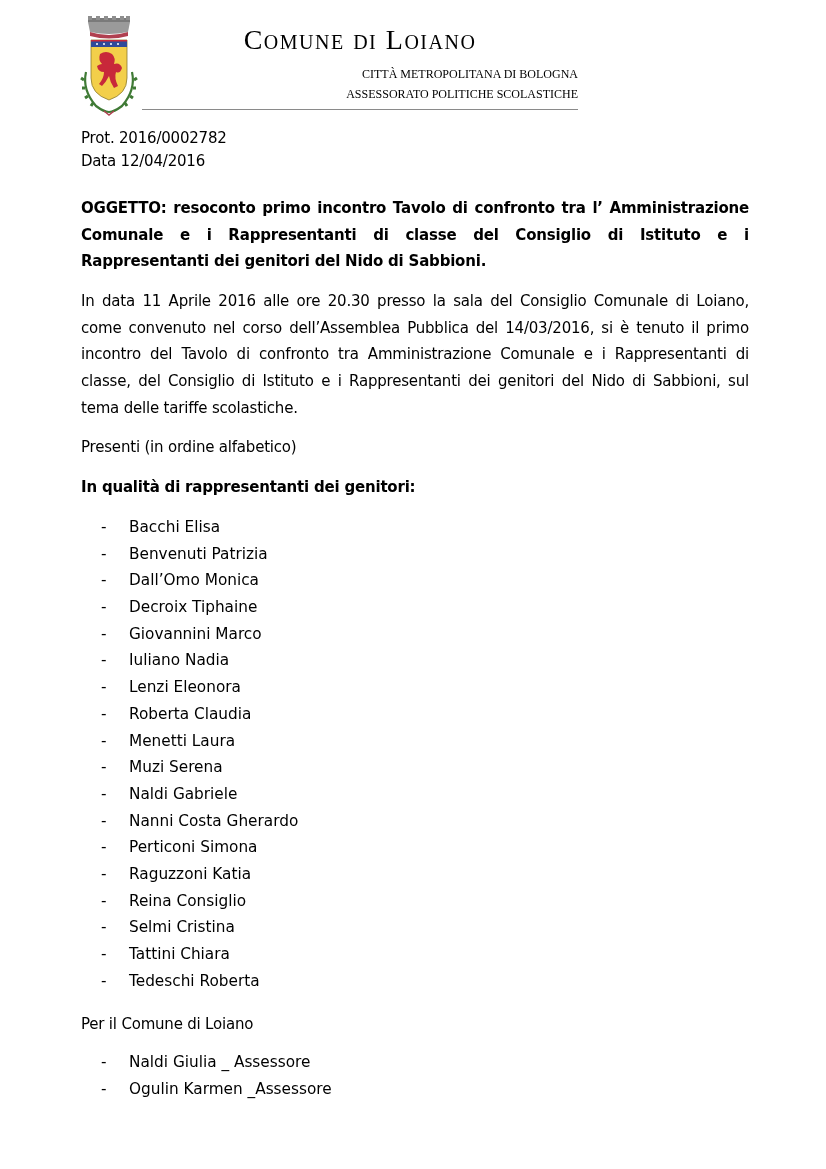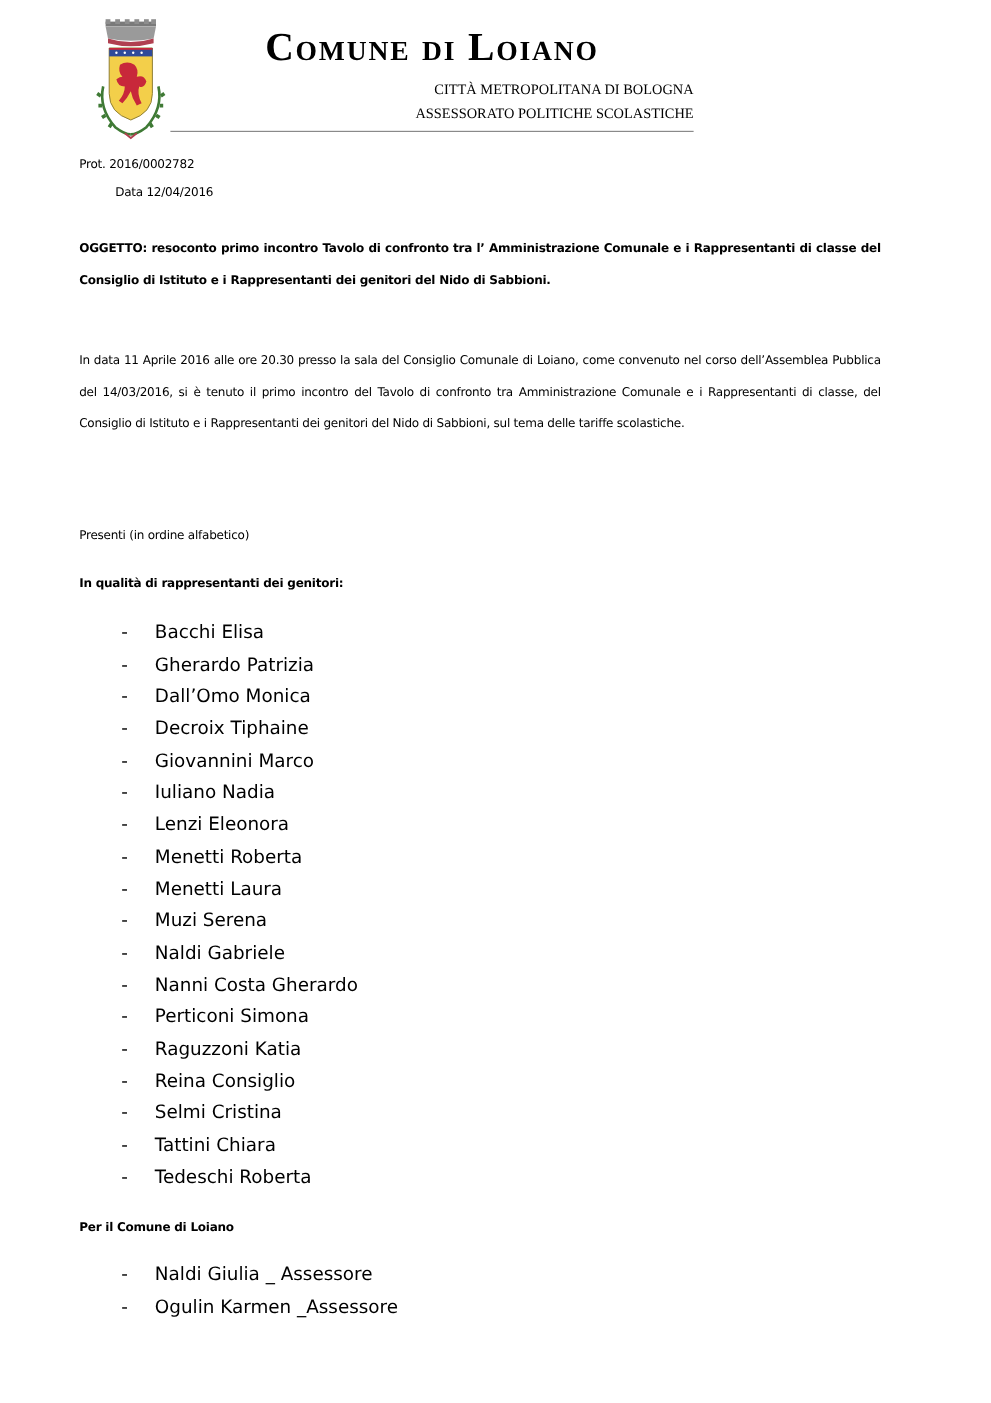--- a/index.html
+++ b/index.html
@@ -22,22 +22,22 @@
       width: 66px;
       height: 104px;
     }
     .header-title {
       position: absolute;
       left: 142px;
       width: 436px;
       top: 22px;
       text-align: center;
       font-family: "Liberation Serif", "DejaVu Serif", serif;
-      font-weight: bold;
-      font-size: 33px;
+      font-weight: normal;
+      font-size: 28px;
       letter-spacing: 1.5px;
       font-variant: small-caps;
       line-height: 36px;
     }
     .header-sub {
       position: absolute;
       left: 142px;
       width: 436px;
       text-align: right;
       font-family: "Liberation Serif", "DejaVu Serif", serif;
@@ -49,27 +49,27 @@
     .header-rule {
       position: absolute;
       left: 142px;
       width: 436px;
       top: 109px;
       height: 0;
       border-top: 1.5px solid #8a8a8a;
     }
     .text {
       position: absolute;
-      left: 66px;
-      font-size: 10px;
+      left: 81px;
+      font-size: 15px;
       line-height: 24px;
       letter-spacing: -0.2px;
     }
     .prot { top: 126px; }
-    .data { top: 149px; margin-left: 30px; }
+    .data { top: 149px; }
     .oggetto {
       top: 195px;
       width: 668px;
       text-align: justify;
       font-weight: bold;
       line-height: 26.5px;
     }
     .oggetto .label { }
     .para {
       top: 288px;
@@ -90,21 +90,21 @@
     .list li {
       height: 26.7px;
       line-height: 26.7px;
       display: flex;
     }
     .list .dash {
       width: 28px;
       display: inline-block;
     }
     .list-genitori { top: 514px; }
-    .sec-comune { top: 1012px; font-weight: bold; }
+    .sec-comune { top: 1012px; font-weight: normal; }
     .list-comune { top: 1049px; }
   </style>
 </head>
 <body>
 
 <div class="crest">
   <svg width="66" height="104" viewBox="0 0 66 104">
 
     <g>
       <rect x="12" y="4" width="42" height="4" fill="#7a7a7a"></rect>
@@ -155,21 +155,21 @@
 <div class="text presenti">Presenti (in ordine alfabetico)</div>
 
 <div class="text sec-genitori">In qualità di rappresentanti dei genitori:</div>
 <ul class="list list-genitori" id="list-genitori">
     <li>
       <span class="dash">-</span>
       <span>Bacchi Elisa</span>
     </li>
     <li>
       <span class="dash">-</span>
-      <span>Gherardo Patrizia</span>
+      <span>Benvenuti Patrizia</span>
     </li>
     <li>
       <span class="dash">-</span>
       <span>Dall’Omo Monica</span>
     </li>
     <li>
       <span class="dash">-</span>
       <span>Decroix Tiphaine</span>
     </li>
     <li>
@@ -179,21 +179,21 @@
     <li>
       <span class="dash">-</span>
       <span>Iuliano Nadia</span>
     </li>
     <li>
       <span class="dash">-</span>
       <span>Lenzi Eleonora</span>
     </li>
     <li>
       <span class="dash">-</span>
-      <span>Menetti Roberta</span>
+      <span>Roberta Claudia</span>
     </li>
     <li>
       <span class="dash">-</span>
       <span>Menetti Laura</span>
     </li>
     <li>
       <span class="dash">-</span>
       <span>Muzi Serena</span>
     </li>
     <li>

